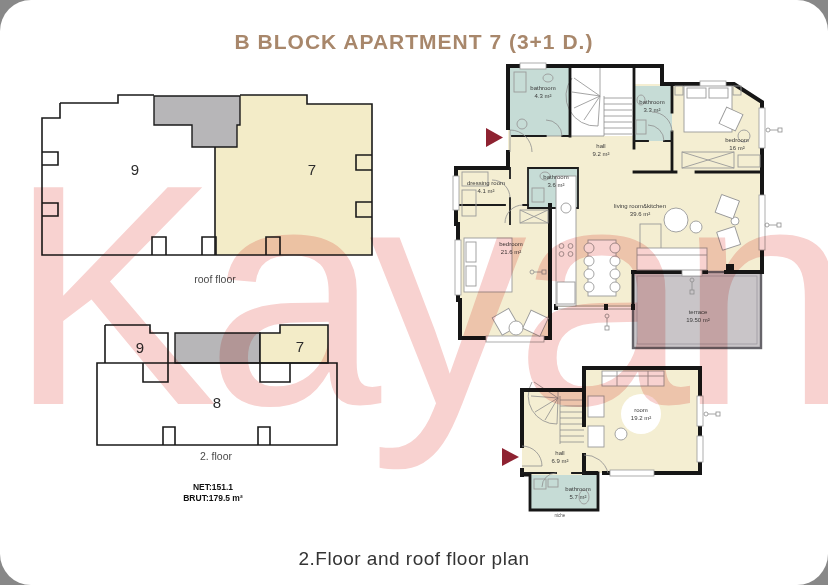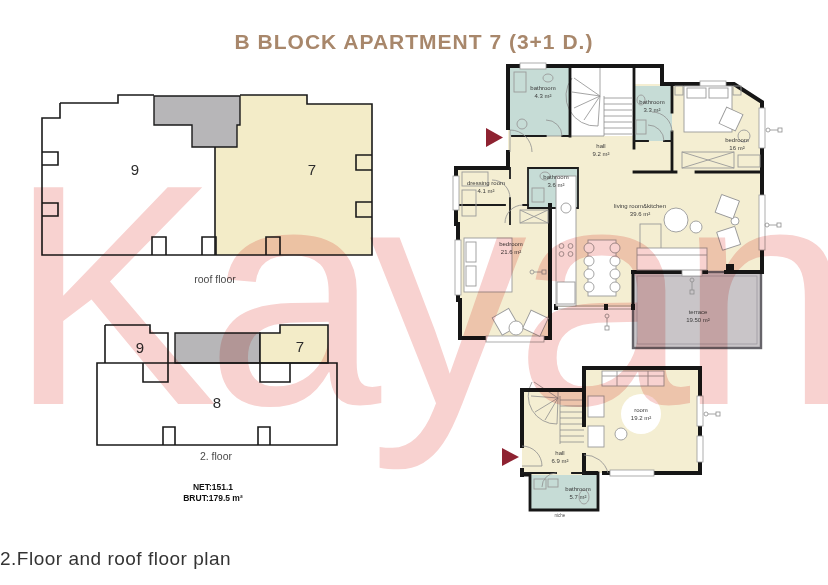--- a/index.html
+++ b/index.html
@@ -1,20 +1,20 @@
 <!DOCTYPE html>
 <html><head>
 <meta charset="utf-8">
 <style>
   html,body{margin:0;padding:0;background:#888;}
   .stage{position:relative;width:828px;height:585px;background:#ffffff;overflow:hidden;
-         font-family:"Liberation Sans",sans-serif;}
+         font-family:"Liberation Sans",sans-serif;border-radius:31px;}
   .title{position:absolute;top:30px;left:0;width:100%;text-align:center;
          font-size:21px;font-weight:bold;letter-spacing:1px;color:#a8876b;}
-  .footer{position:absolute;top:548px;left:0;width:100%;text-align:left;
+  .footer{position:absolute;top:548px;left:0;width:100%;text-align:center;
           font-size:19px;color:#343434;letter-spacing:0.5px;}
   .watermark{position:absolute;top:138px;left:8px;font-size:315px;line-height:1;
              letter-spacing:-12px;color:#f8d2d0;mix-blend-mode:multiply;
              pointer-events:none;white-space:nowrap;}
   svg text{font-family:"Liberation Sans",sans-serif;}
   .unit{font-size:15px;fill:#2c2c2c;text-anchor:middle;}
   .cap{font-size:10.5px;fill:#4a4a4a;text-anchor:middle;}
   .netbrut{font-size:8.5px;font-weight:bold;fill:#111;text-anchor:middle;}
   .room{font-size:6px;fill:#3b3b3b;text-anchor:middle;}
   .tiny{font-size:4.5px;fill:#555;text-anchor:middle;}

